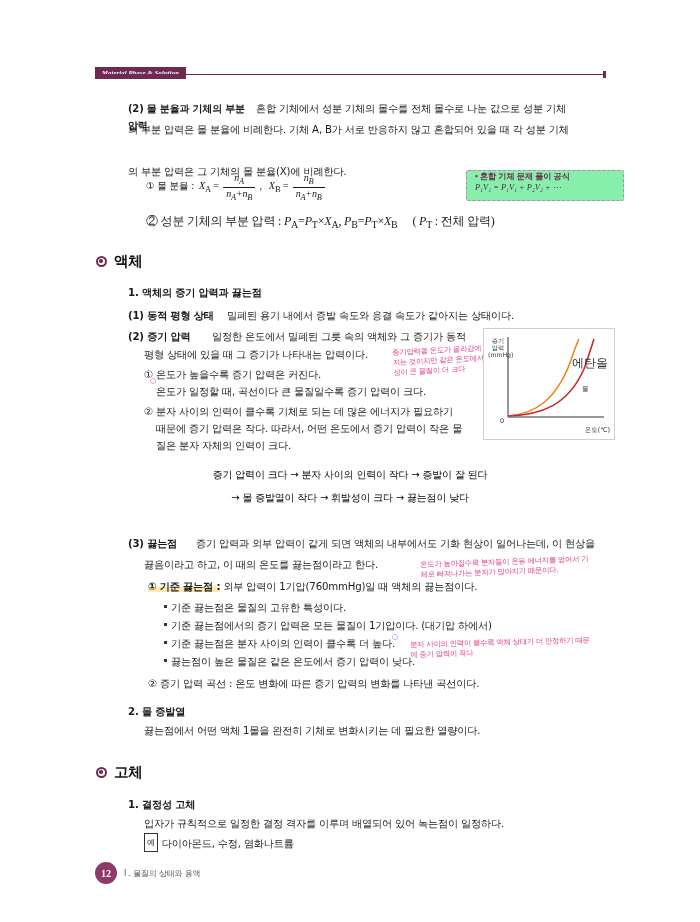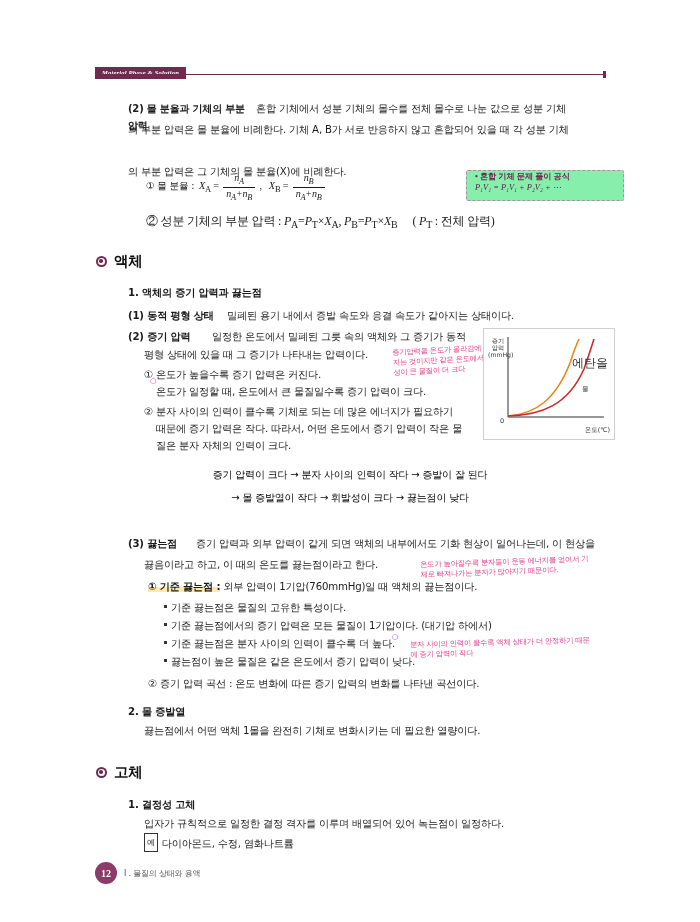--- a/index.html
+++ b/index.html
@@ -250,21 +250,21 @@
 
   <div class="blk b" style="left:128px; top:284px;">1. 액체의 증기 압력과 끓는점</div>
 
   <div class="blk b" style="left:128px; top:307px;">(1) 동적 평형 상태</div>
   <div class="blk" style="left:227px; top:307px;">밀폐된 용기 내에서 증발 속도와 응결 속도가 같아지는 상태이다.</div>
 
   <div class="blk b" style="left:128px; top:328px;">(2) 증기 압력</div>
   <div class="blk" style="left:212px; top:328px; width:260px;">일정한 온도에서 밀폐된 그릇 속의 액체와 그 증기가 동적</div>
   <div class="blk" style="left:144px; top:346px; width:340px;">평형 상태에 있을 때 그 증기가 나타내는 압력이다.</div>
   <div class="blk" style="left:144px; top:366px; width:330px;">① 온도가 높을수록 증기 압력은 커진다.</div>
-  <div class="blk" style="left:156px; top:383px; width:330px;">온도가 일정할 때, 온도에서 큰 물질일수록 증기 압력이 크다.</div>
+  <div class="blk" style="left:156px; top:383px; width:330px;">온도가 일정할 때, 곡선이다 큰 물질일수록 증기 압력이 크다.</div>
   <div class="blk" style="left:144px; top:403px; width:350px;">② 분자 사이의 인력이 클수록 기체로 되는 데 많은 에너지가 필요하기</div>
   <div class="blk" style="left:156px; top:420px; width:350px;">때문에 증기 압력은 작다. 따라서, 어떤 온도에서 증기 압력이 작은 물</div>
   <div class="blk" style="left:156px; top:437px; width:350px;">질은 분자 자체의 인력이 크다.</div>
 
   <div class="hand" style="left:392px; top:348px; width:120px; transform:rotate(-3deg);">증기압력을 온도가 올라감에 따라 커지는 것이지만
 같은 온도에서는 휘발성이 큰 물질이 더 크다</div>
   <div class="hand" style="left:150px; top:376px; width:10px; color:#e0408c;">○</div>
   <div class="hand" style="left:420px; top:560px; width:175px; transform:rotate(-2deg);">온도가 높아질수록 분자들이 운동 에너지를 얻어서
 기체로 빠져나가는 분자가 많아지기 때문이다.</div>
   <div class="hand" style="left:410px; top:640px; width:185px; transform:rotate(-1.5deg);">분자 사이의 인력이 클수록 액체 상태가

